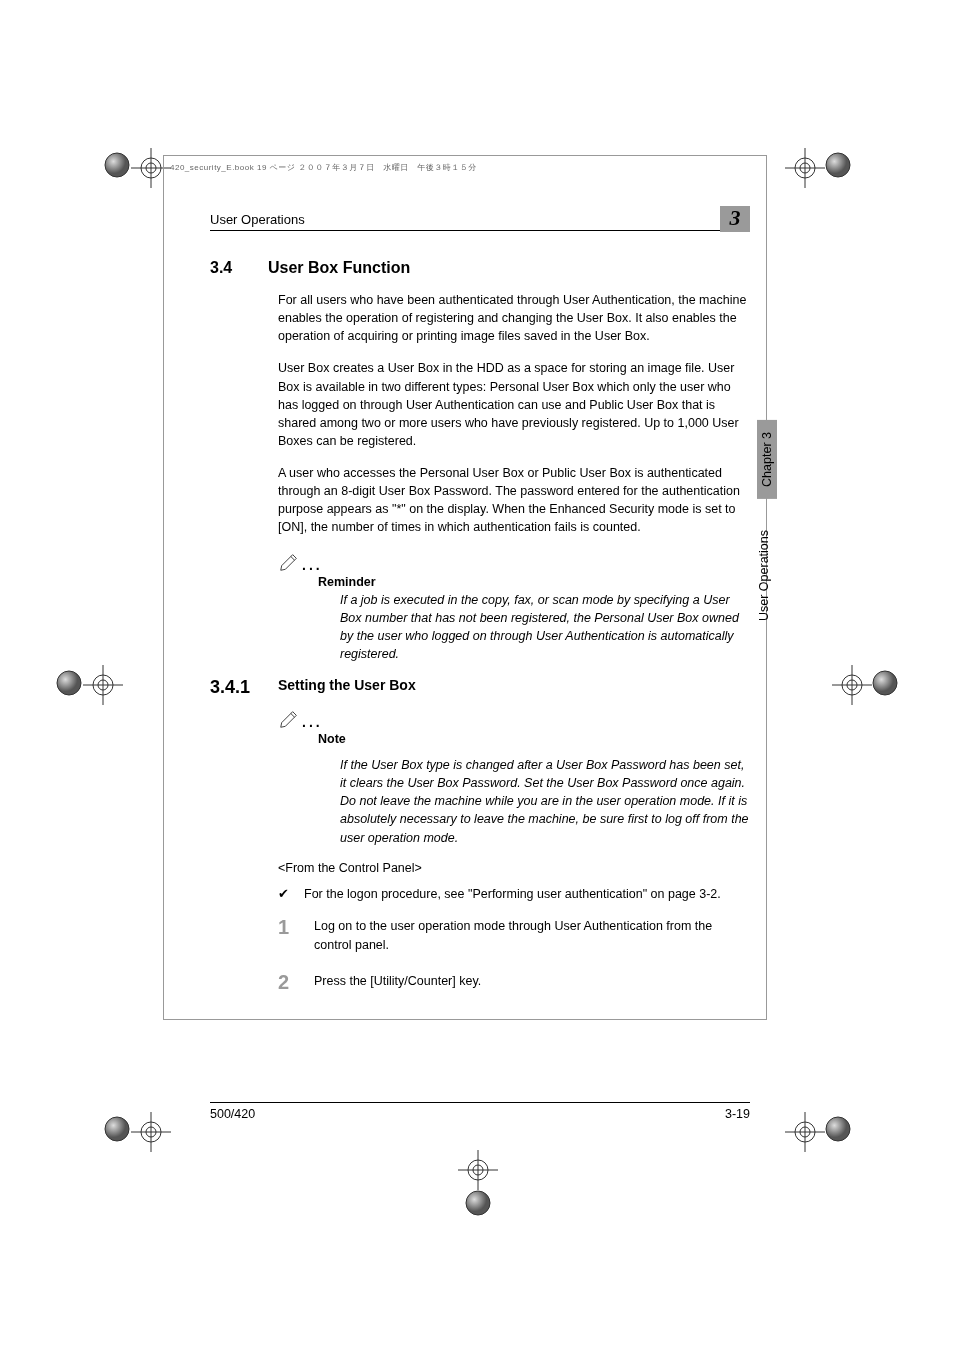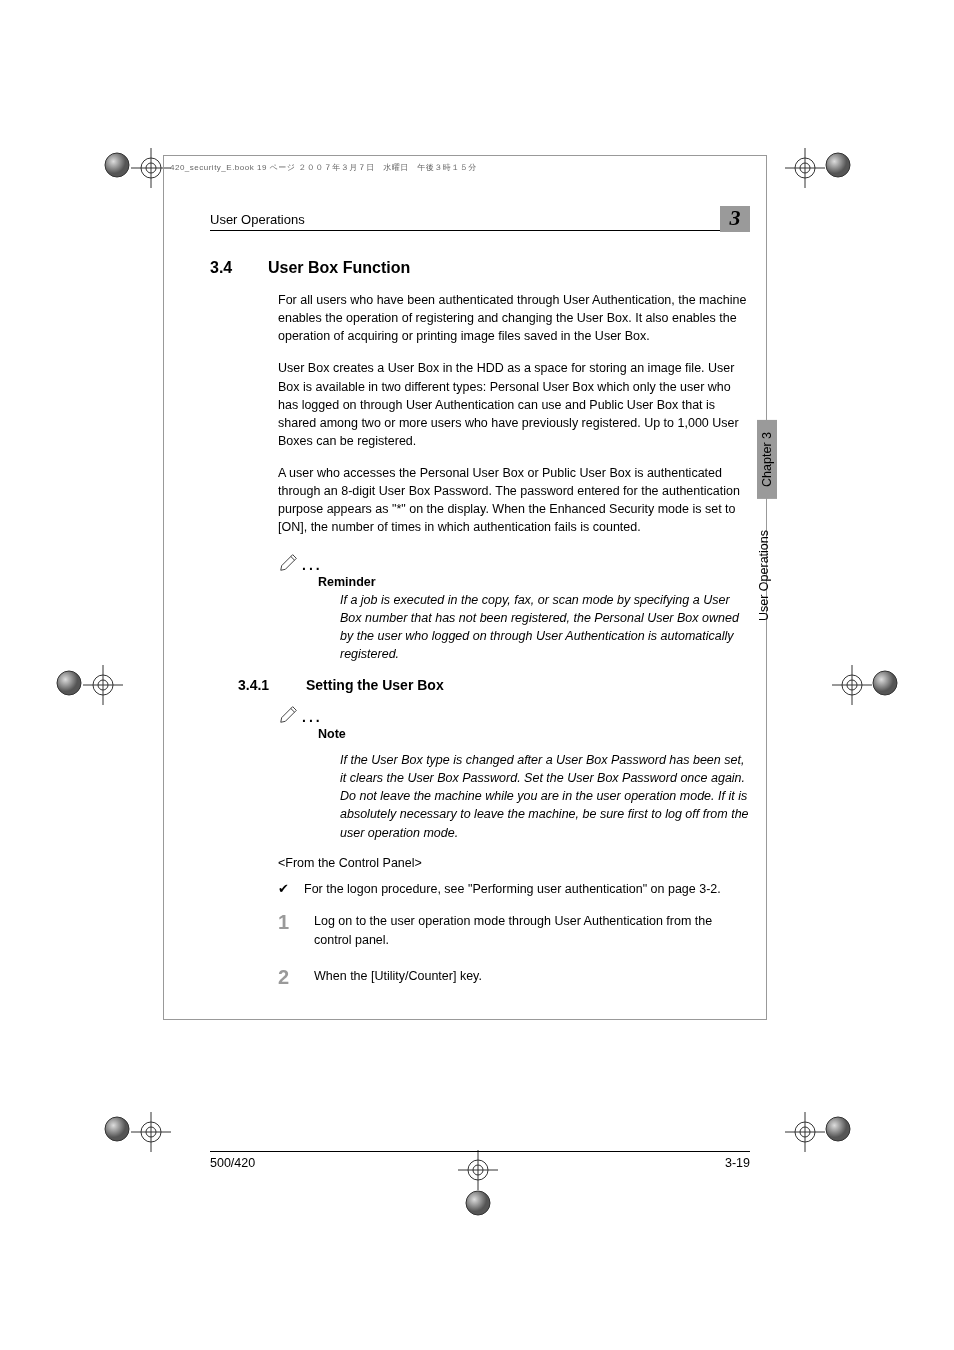--- a/index.html
+++ b/index.html
@@ -136,21 +136,21 @@
       line-height: 1.45;
     }
     .note-text.mt { margin-top: 10px; }
 
     .h3-row {
       display: flex;
       gap: 18px;
       margin-bottom: 10px;
       margin-top: 8px;
     }
-    .h3-num { font-size: 14px; font-weight: bold; width: 50px; margin-left: 28px; }
+    .h3-num { font-size: 18px; font-weight: bold; width: 50px; }
     .h3-title { font-size: 14px; font-weight: bold; }
 
     .bold-sub {
       margin-left: 68px;
       font-size: 12.5px;
       font-weight: normal;
       margin-bottom: 10px;
       margin-top: 6px;
     }
 
@@ -183,21 +183,21 @@
       font-family: Arial, sans-serif;
       width: 18px;
       flex-shrink: 0;
       line-height: 1;
     }
 
     
     .footer {
       position: absolute;
       left: 210px;
-      top: 1151px;
+      top: 1102px;
       width: 540px;
       border-top: 1px solid #000;
       padding-top: 4px;
       display: flex;
       justify-content: space-between;
       font-size: 12.5px;
     }
 
     
     .side-tab {
@@ -377,21 +377,21 @@
       <span class="check-mark">✔</span>
       <span>For the logon procedure, see "Performing user authentication" on page 3-2.</span>
     </div>
 
     <div class="step">
       <span class="step-num">1</span>
       <span>Log on to the user operation mode through User Authentication from the control panel.</span>
     </div>
     <div class="step">
       <span class="step-num">2</span>
-      <span>When the [Utility/Counter] key.</span>
+      <span>Press the [Utility/Counter] key.</span>
     </div>
 
   </div>
 
   <div class="footer">
     <span>500/420</span>
     <span>3-19</span>
   </div>
 
   <div class="side-tab tab-chapter">Chapter 3</div>

